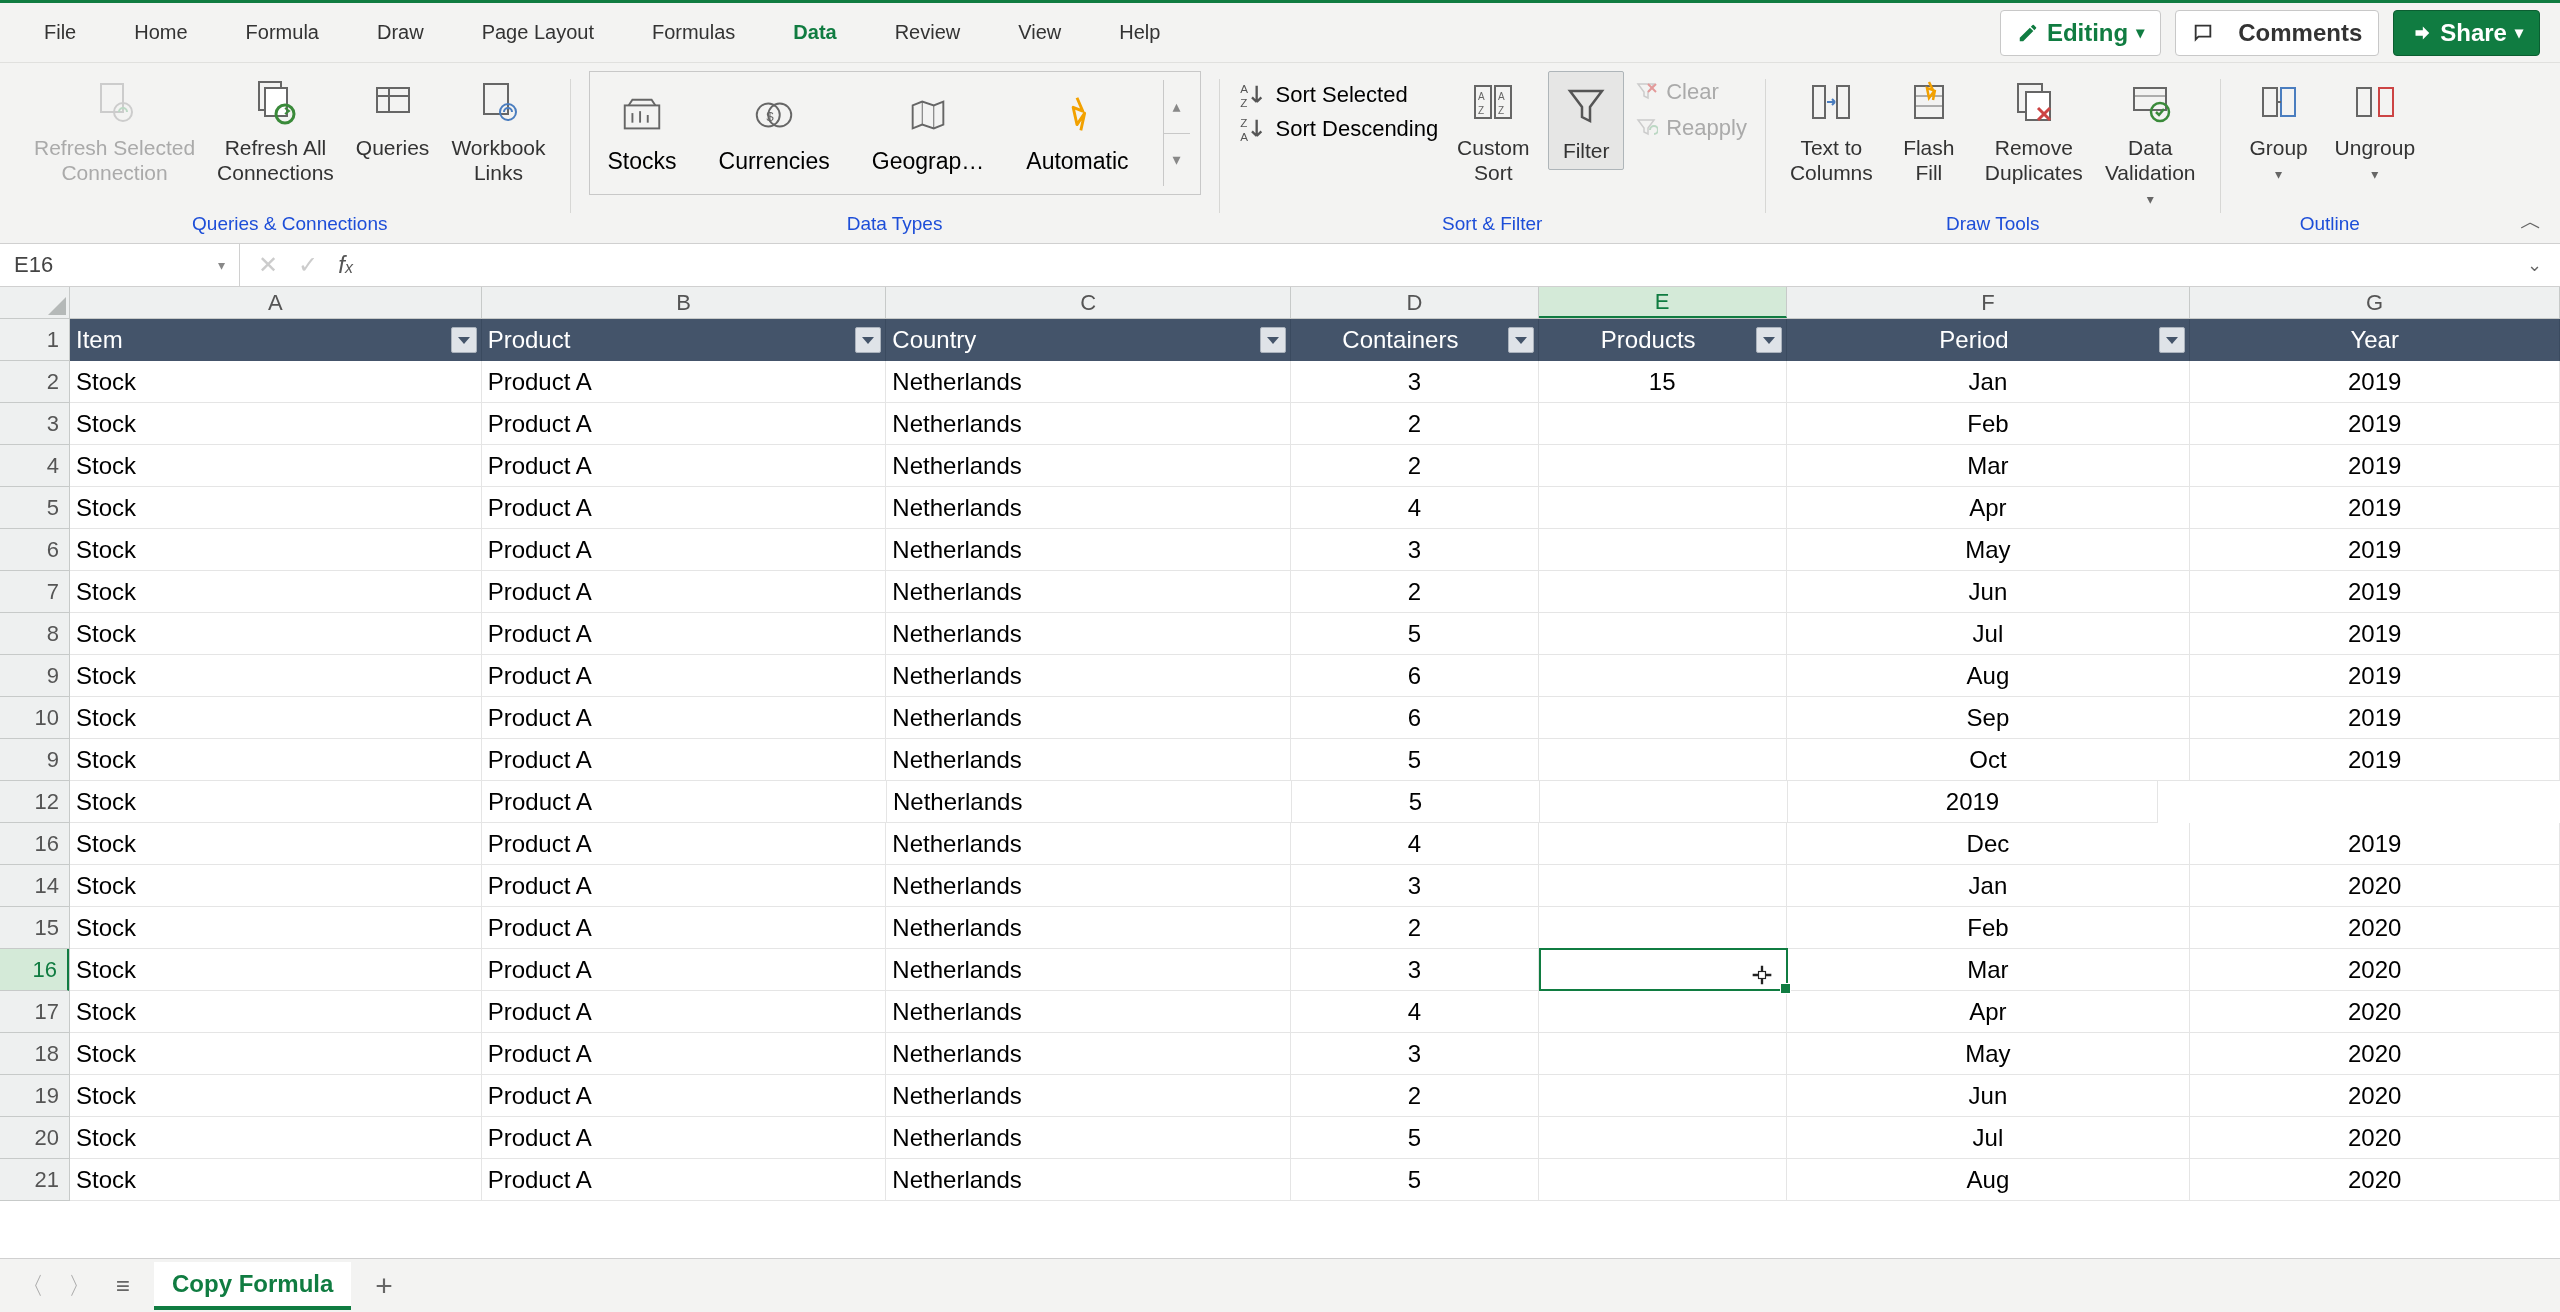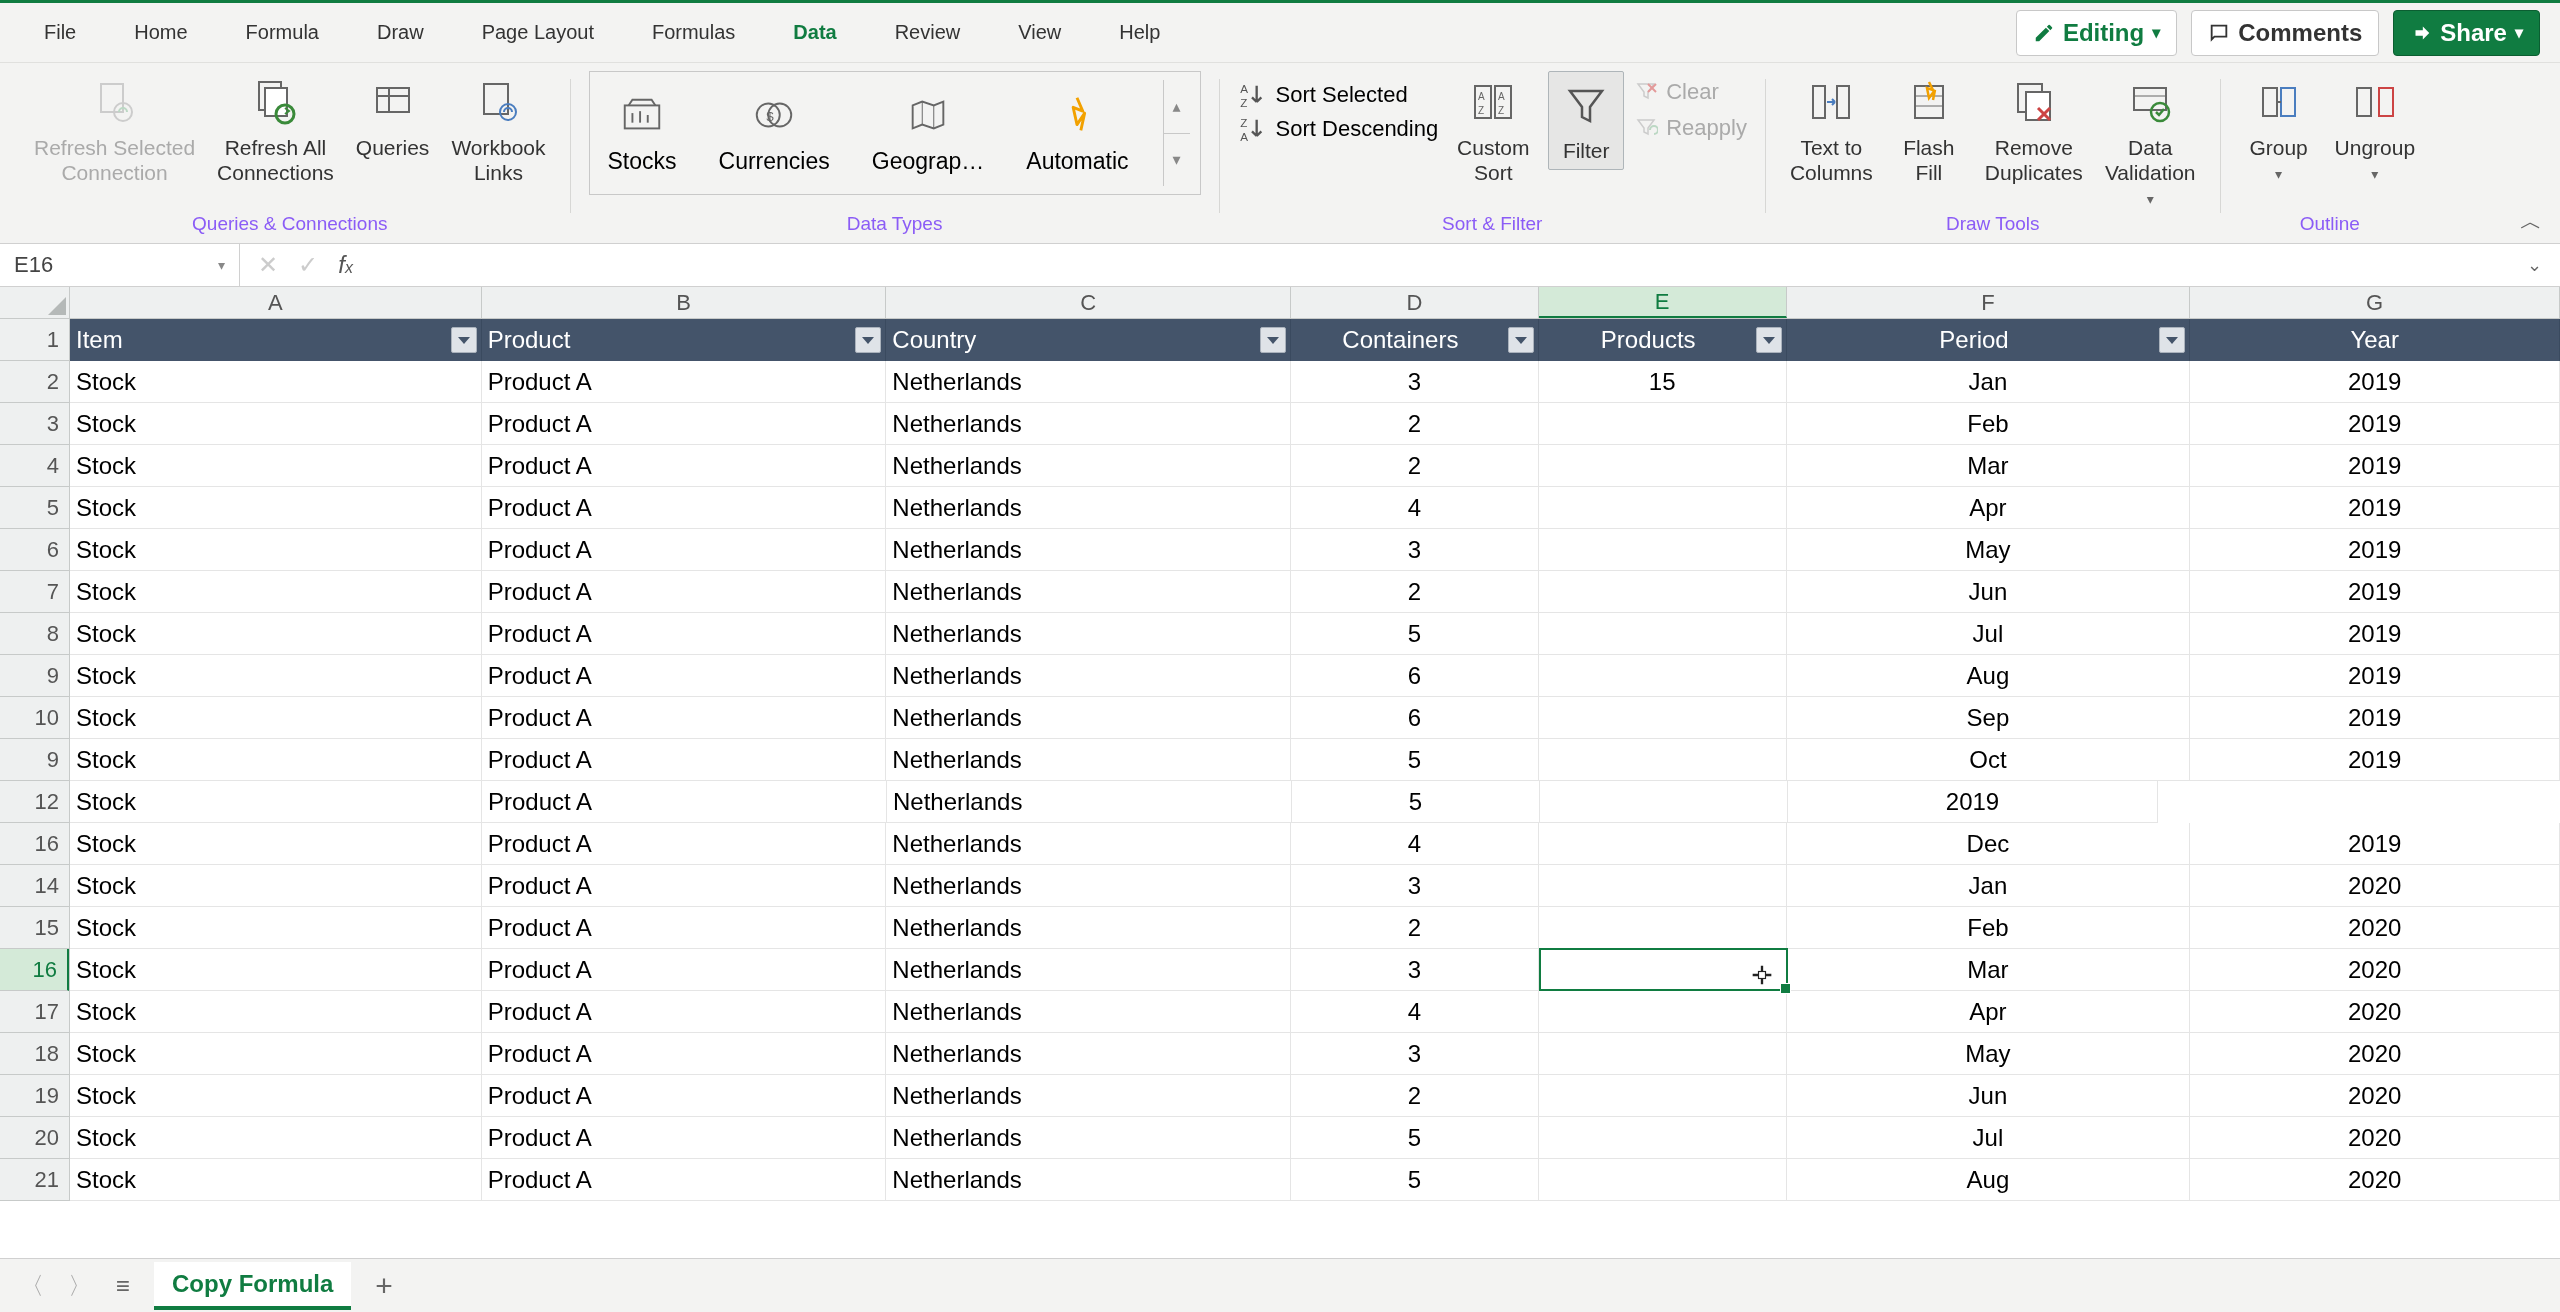--- a/index.html
+++ b/index.html
@@ -10,28 +10,28 @@
   .top-line { height: 3px; background: #107c41; }
 
   
   .menu-row { display: flex; align-items: center; height: 60px; background: #f3f3f2; padding: 0 20px; gap: 10px; border-bottom: 1px solid #e0e0de; }
   .menu-tabs { display: flex; gap: 50px; align-items: center; padding-left: 20px; }
   .menu-tab { font-size: 20px; color: #333; cursor: pointer; padding: 10px 4px; position: relative; }
   .menu-tab.active { font-weight: 600; color: #107c41; }
   .menu-tab.active::after { content: ""; position: absolute; left: 0; right: 0; bottom: -14px; height: 5px; background: #107c41; }
   .menu-right { margin-left: auto; display: flex; gap: 14px; align-items: center; }
   .btn-editing { border: 1px solid #c8c8c8; background: #fff; padding: 8px 16px; border-radius: 4px; color: #107c41; font-size: 24px; font-weight: 600; display: flex; align-items: center; gap: 8px; }
-  .btn-comments { border: 1px solid #c8c8c8; background: #fff; padding: 8px 16px; border-radius: 4px; color: #333; font-size: 24px; font-weight: 600; display: flex; align-items: center; gap: 8px; }
+  .btn-comments { border: 1px solid #c8c8c8; background: #fff; padding: 8px 16px; border-radius: 4px; color: #333; font-size: 24px; font-weight: 600; display: flex; align-items: center; gap: 24px; }
   .btn-share { background: #107c41; color: #fff; padding: 8px 16px; border-radius: 4px; font-size: 24px; font-weight: 600; display: flex; align-items: center; gap: 8px; border: 1px solid #0b5e31; }
 
   
   .ribbon { background: #f3f3f2; display: flex; align-items: stretch; height: 180px; padding: 4px 10px 0; gap: 0; position: relative; }
   .ribbon-group { display: flex; flex-direction: column; align-items: center; padding: 4px 18px 6px; position: relative; }
   .ribbon-group-items { display: flex; gap: 10px; align-items: flex-start; flex: 1; }
-  .ribbon-group-label { font-size: 19px; color: #8b5cf6; margin-top: auto; padding-bottom: 2px; }
+  .ribbon-group-label { font-size: 19px; color: #1d4ed8; margin-top: auto; padding-bottom: 2px; }
   .ribbon-sep { width: 1px; background: #d7d7d5; margin: 12px 0 30px; }
   .r-btn { display: flex; flex-direction: column; align-items: center; justify-content: flex-start; gap: 6px; font-size: 21px; color: #333; padding: 4px 6px; cursor: pointer; text-align: center; line-height: 1.2; min-width: 80px; }
   .r-btn.disabled { color: #aaa; }
   .r-icon { width: 54px; height: 54px; display: flex; align-items: center; justify-content: center; }
   .data-types-box { border: 1px solid #c8c8c8; display: flex; align-items: center; padding: 8px 10px; gap: 26px; background: #f3f3f2; height: 124px; position: relative; }
   .data-types-item { display: flex; flex-direction: column; align-items: center; gap: 10px; font-size: 23px; padding: 0 8px; }
   .dt-scroll { display: flex; flex-direction: column; border-left: 1px solid #c8c8c8; height: 100%; }
   .dt-scroll-btn { width: 26px; flex: 1; display: flex; align-items: center; justify-content: center; color: #888; border-bottom: 1px solid #c8c8c8; }
   .dt-scroll-btn:last-child { border-bottom: none; }
   .sort-small { display: flex; flex-direction: column; gap: 6px; font-size: 22px; align-items: flex-start; padding-top: 10px; }

